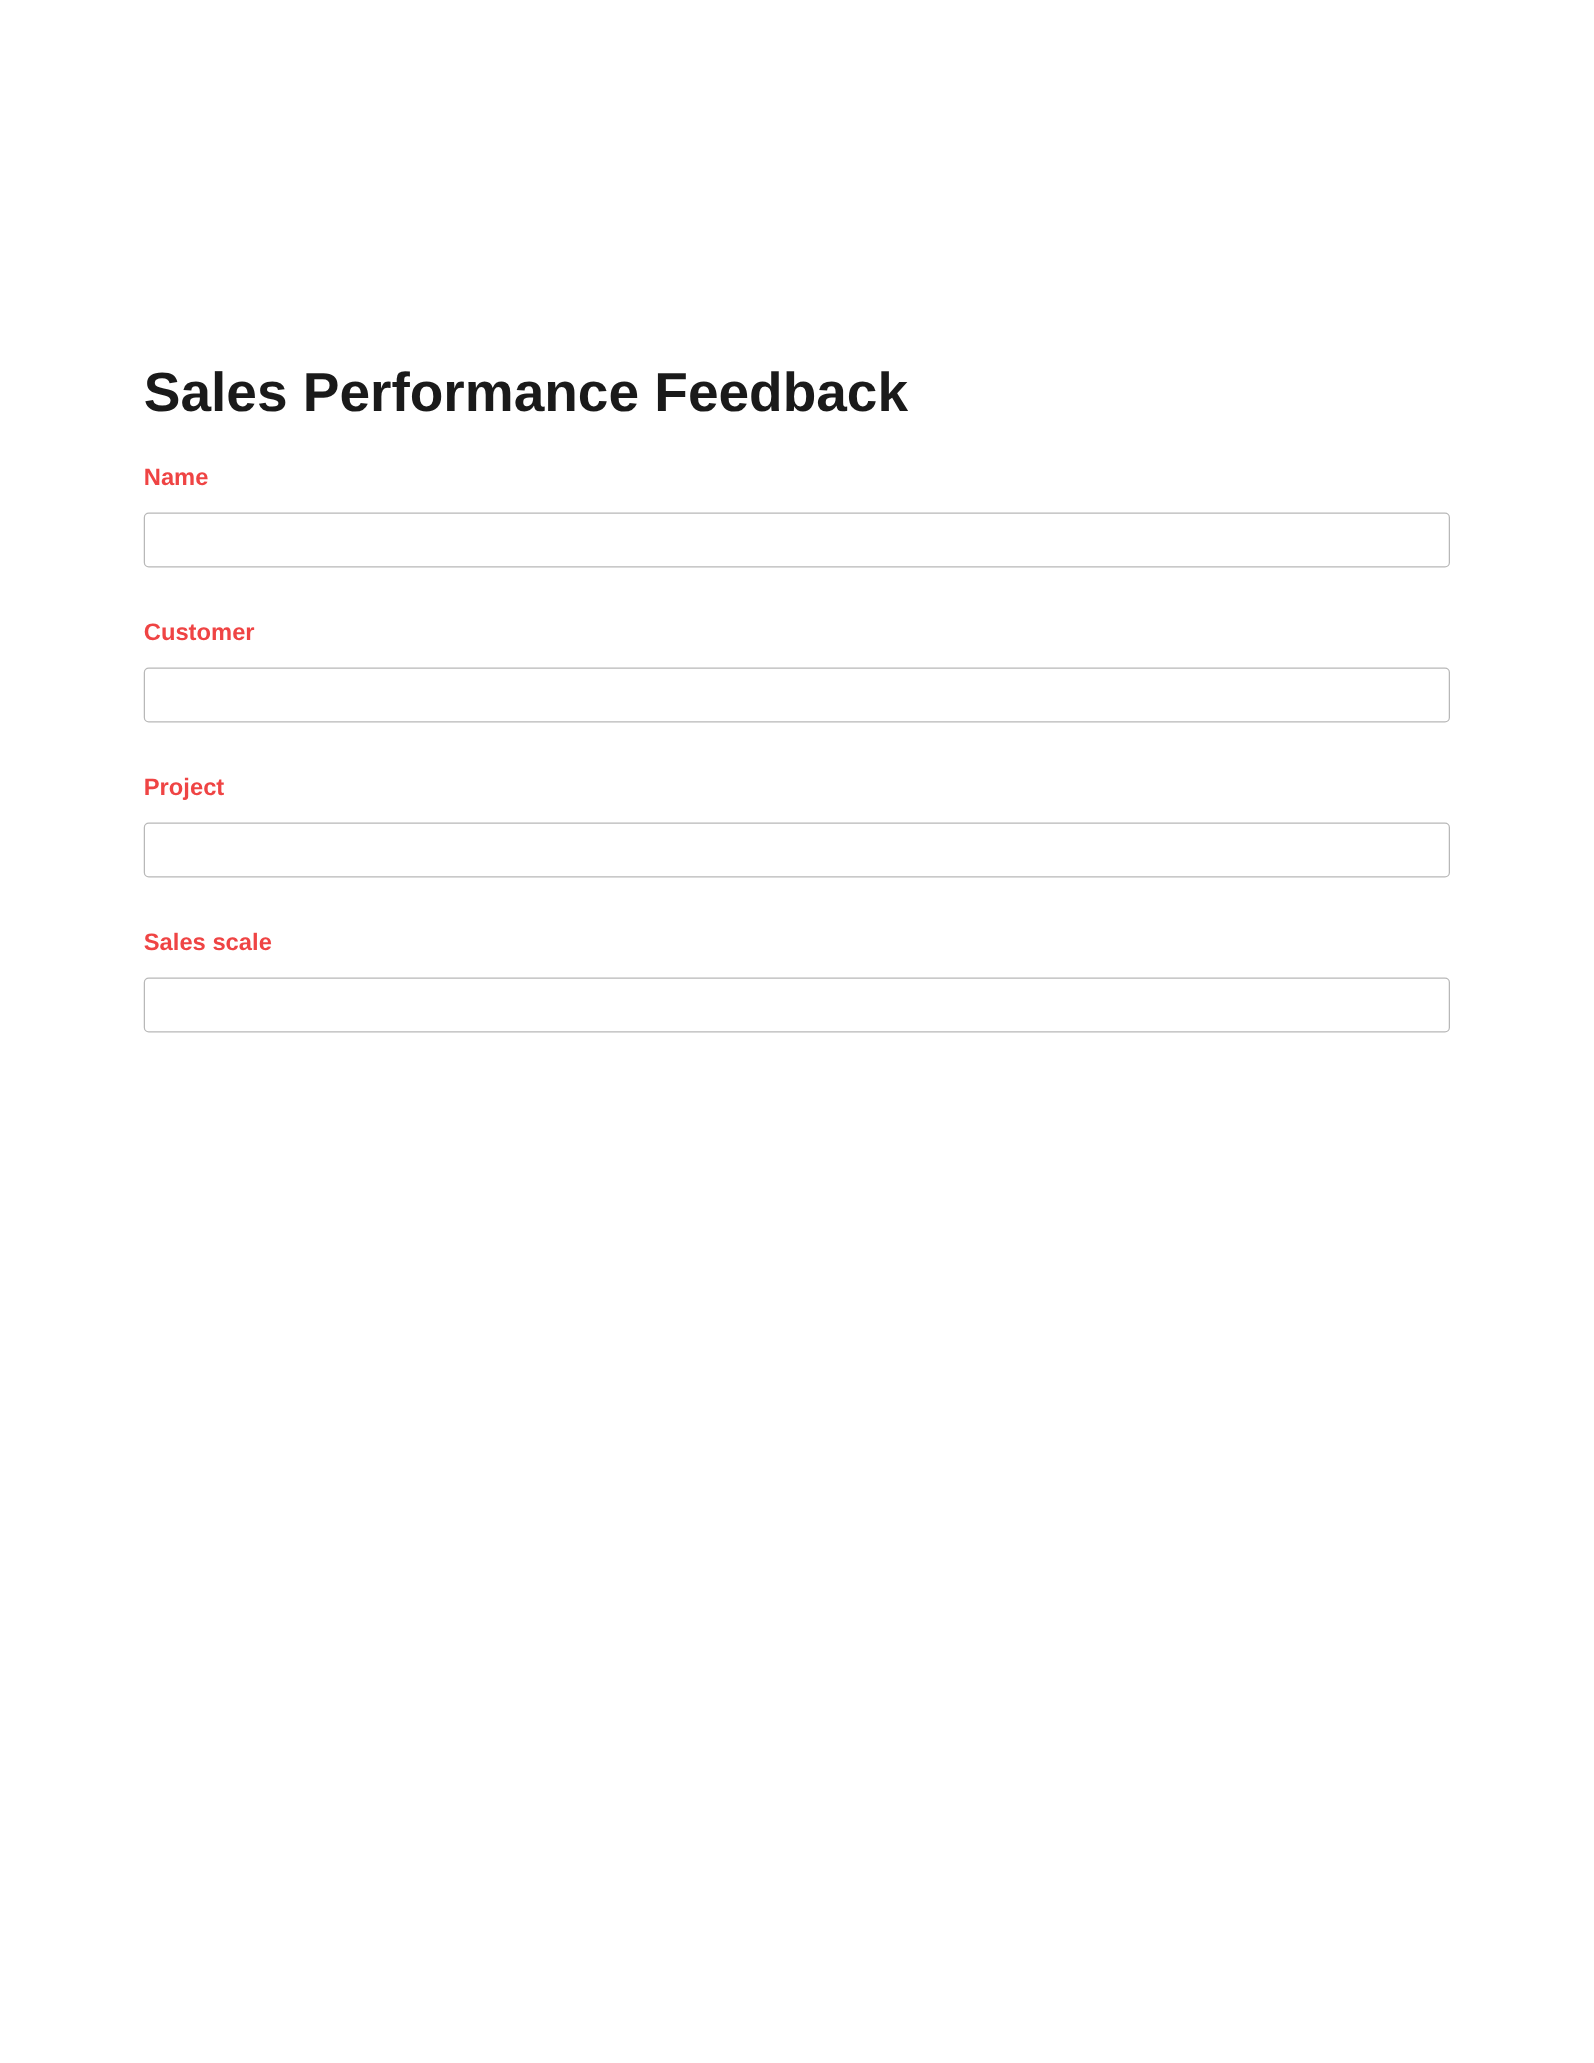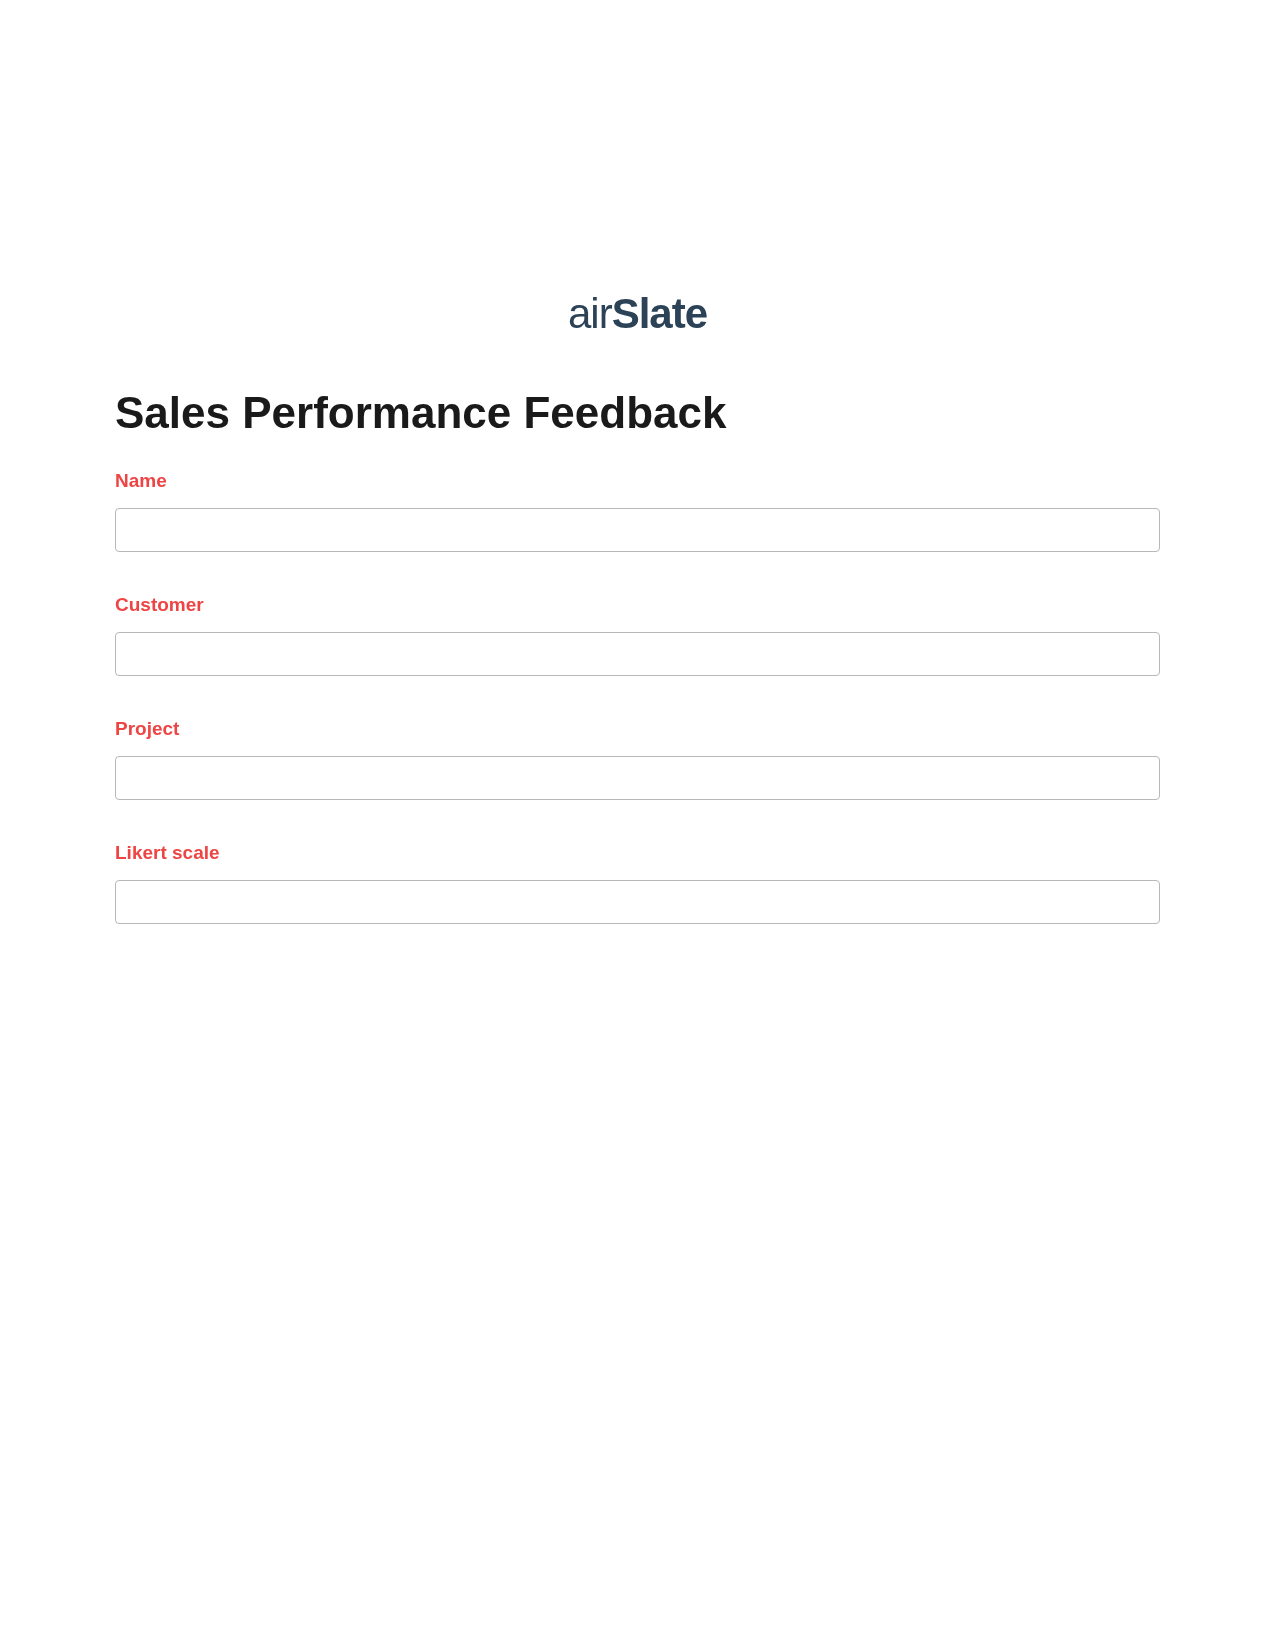--- a/index.html
+++ b/index.html
@@ -59,38 +59,35 @@
       padding: 0 12px;
       font-size: 16px;
       background: #ffffff;
       outline: none;
     }
   </style>
 </head>
 <body>
 
 <div class="container">
-  <div class="logo">
-    <span class="logo-text"><span class="air">air</span><span class="slate">Slate</span></span>
-  </div>
 
   <h1 class="form-title">Sales Performance Feedback</h1>
 
   <div class="form-field">
     <label class="field-label">Name</label>
     <input type="text" class="field-input" value="" style="">
   </div>
 
   <div class="form-field">
     <label class="field-label">Customer</label>
     <input type="text" class="field-input" value="" style="">
   </div>
 
   <div class="form-field">
     <label class="field-label">Project</label>
     <input type="text" class="field-input" value="" style="">
   </div>
 
   <div class="form-field">
-    <label class="field-label">Likert scale</label>
+    <label class="field-label">Sales scale</label>
     <input type="text" class="field-input" value="" style="">
   </div>
 </div>
 
 </body></html>

